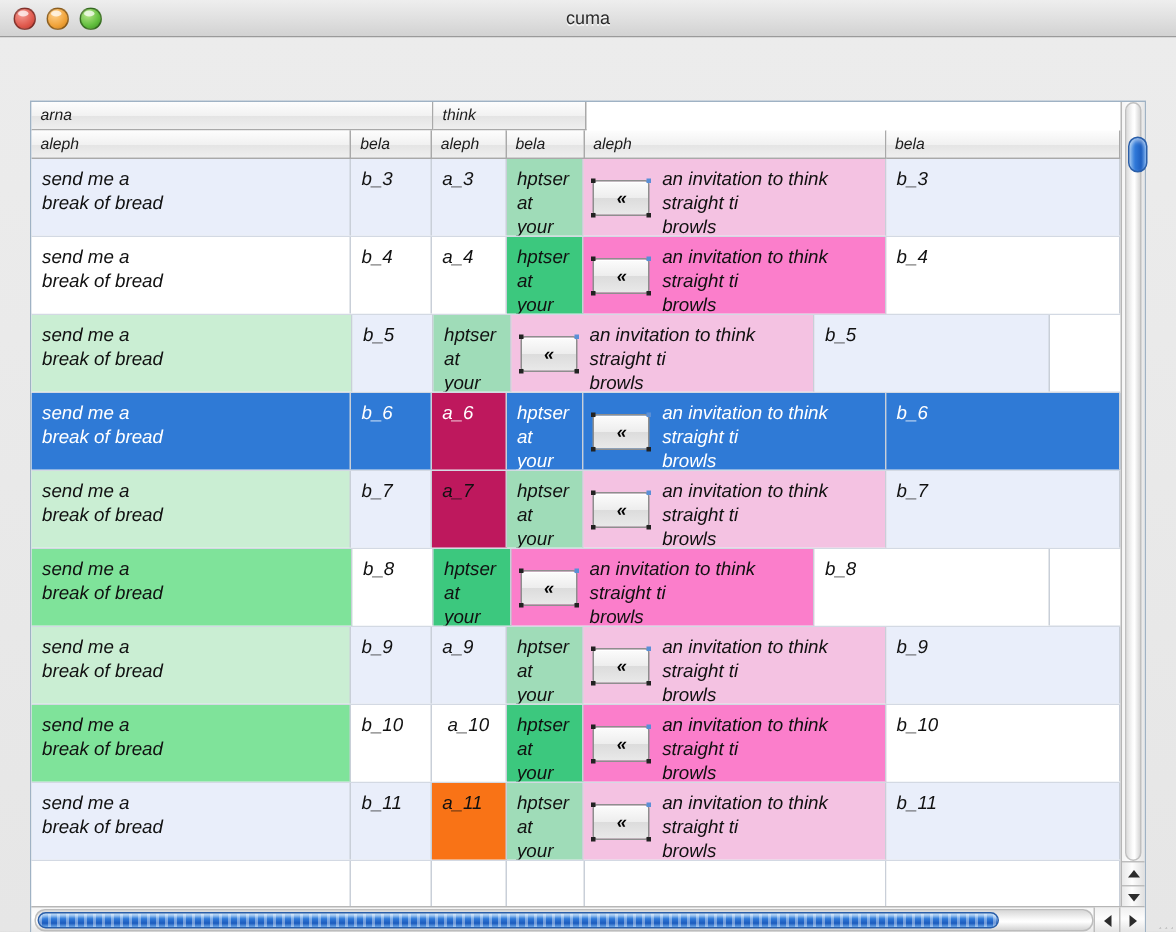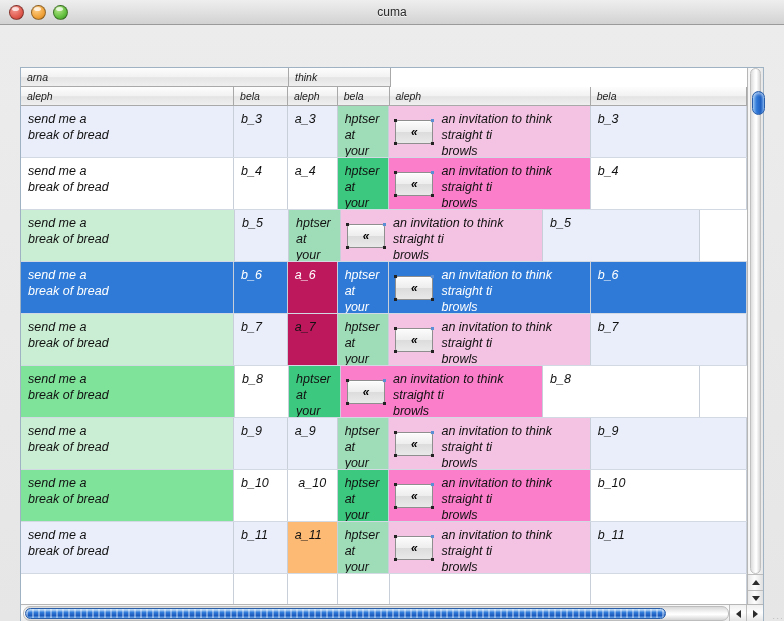--- a/index.html
+++ b/index.html
@@ -306,21 +306,21 @@
 at your</span></div>
                 <div class="cell withbtn" style="width: 202px; background: rgb(251, 126, 203);"><div class="minibtn"><span>«</span><i class="hdl tl"></i><i class="hdl tr"></i><i class="hdl bl"></i><i class="hdl br"></i></div><span>an invitation to think
 straight ti
 browls</span></div>
                 <div class="cell" style="width: 157px; background: rgb(255, 255, 255);"><span>b_10</span></div>
               </div>
               <div class="row">
                 <div class="cell" style="width: 214px; background: rgb(233, 238, 250);"><span>send me a
 break of bread</span></div>
                 <div class="cell" style="width: 54px; background: rgb(233, 238, 250);"><span>b_11</span></div>
-                <div class="cell" style="width: 50px; background: #fdba74;"><span>a_11</span></div>
+                <div class="cell" style="width: 50px; background: #f97316;"><span>a_11</span></div>
                 <div class="cell" style="width: 52px; background: rgb(159, 220, 184);"><span>hptser
 at your</span></div>
                 <div class="cell withbtn" style="width: 202px; background: rgb(244, 194, 226);"><div class="minibtn"><span>«</span><i class="hdl tl"></i><i class="hdl tr"></i><i class="hdl bl"></i><i class="hdl br"></i></div><span>an invitation to think
 straight ti
 browls</span></div>
                 <div class="cell" style="width: 157px; background: rgb(233, 238, 250);"><span>b_11</span></div>
               </div>
               <div class="row filler">
                 <div class="cell" style="width: 214px; background: rgb(255, 255, 255);"></div>
                 <div class="cell" style="width: 54px; background: rgb(255, 255, 255);"></div>

